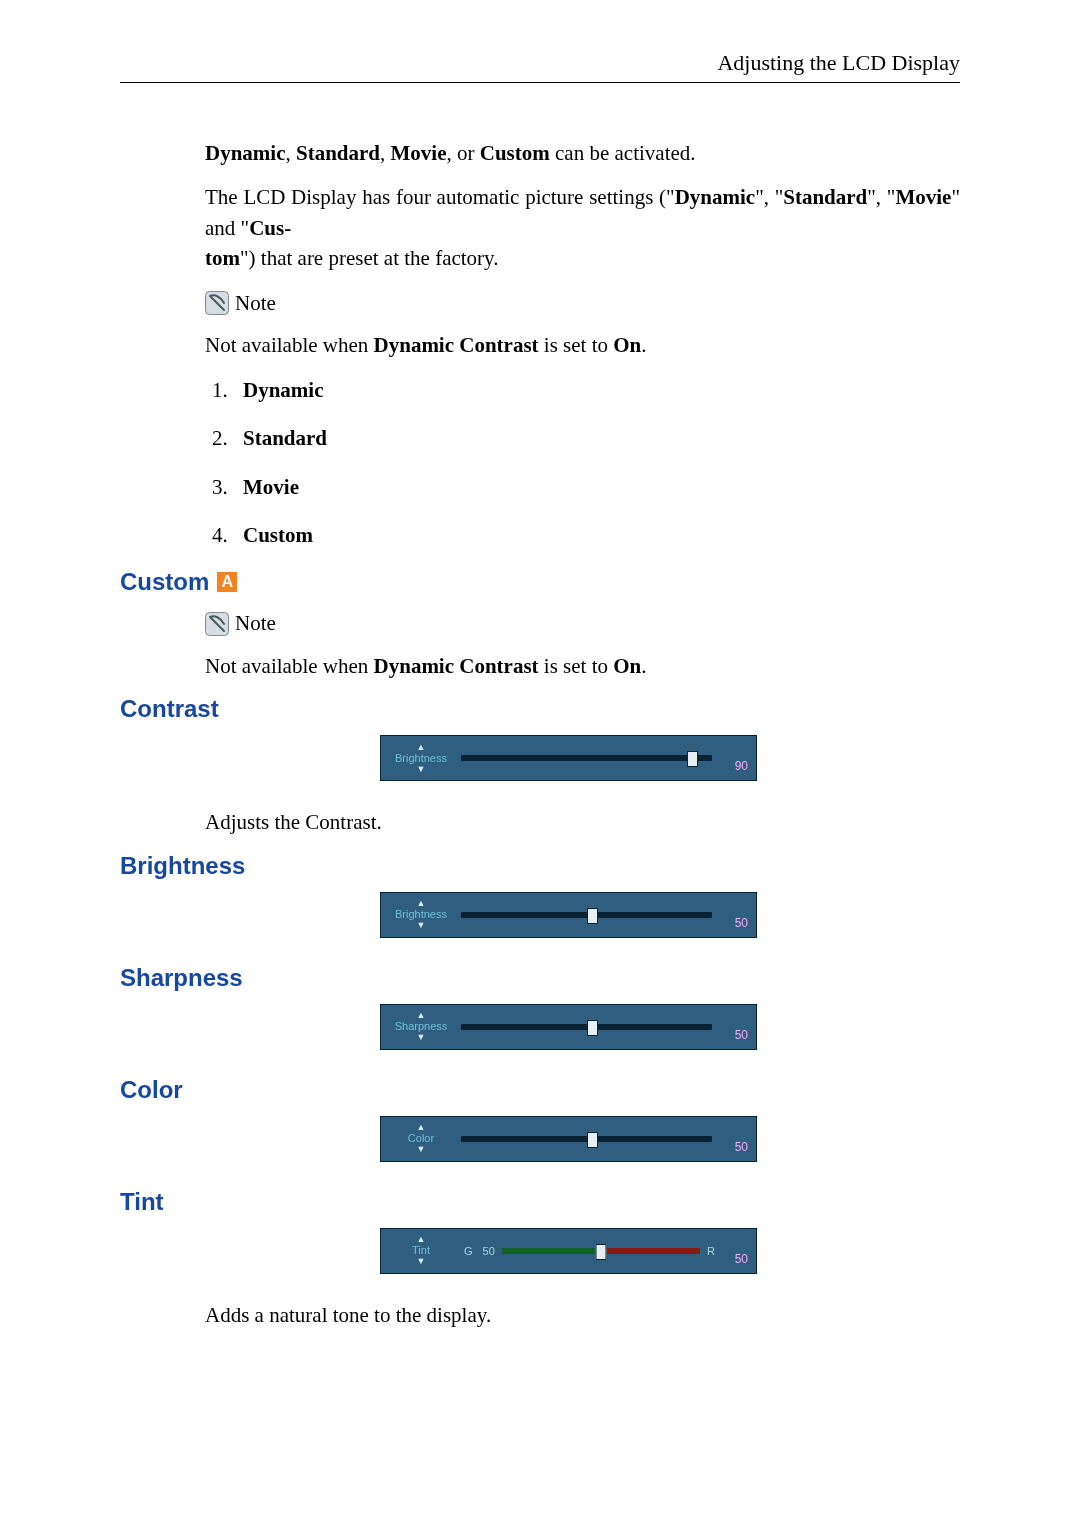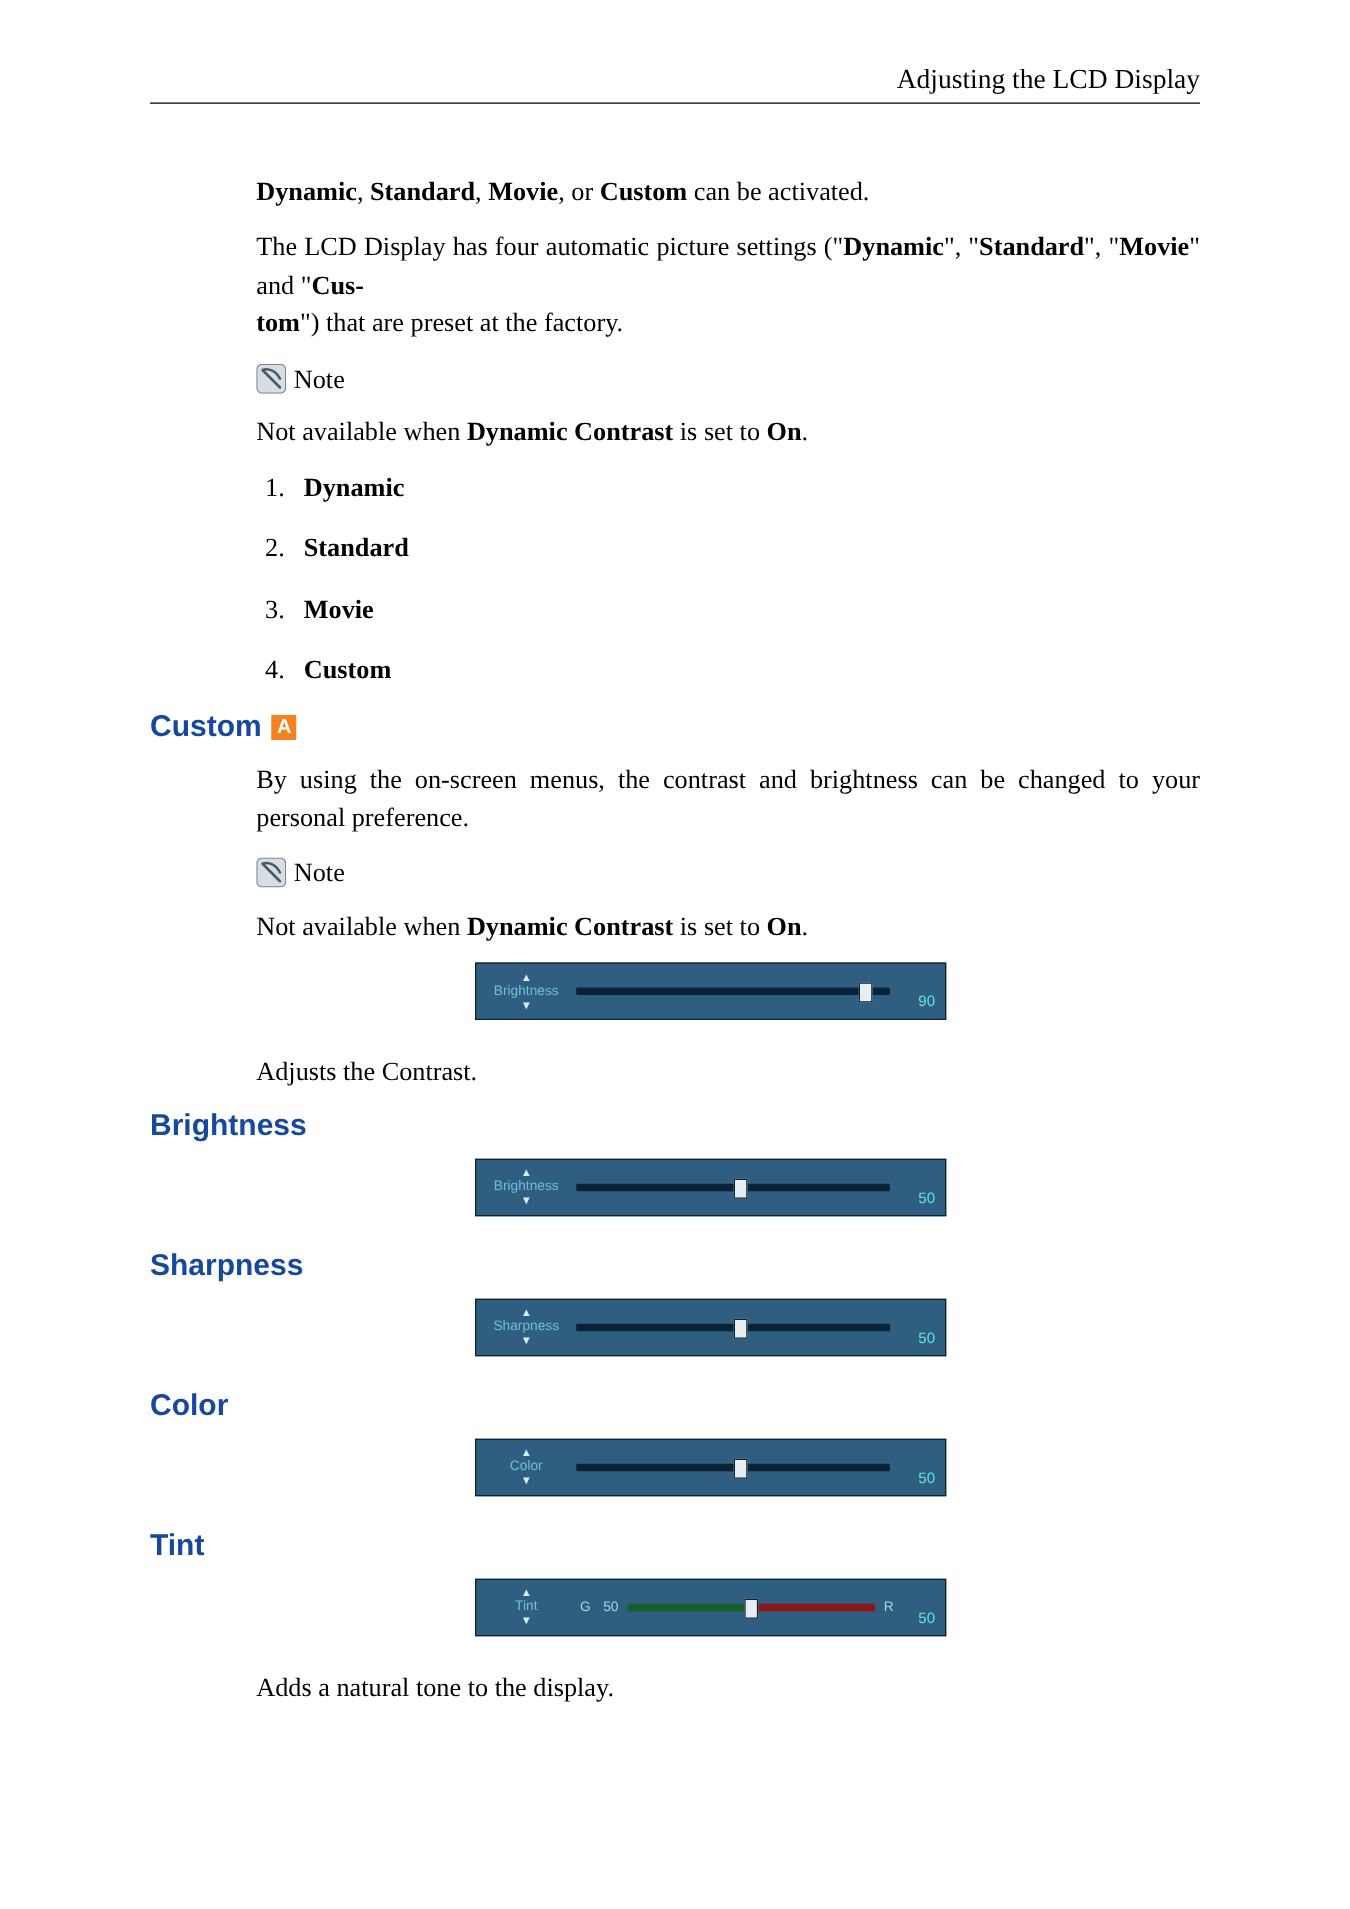--- a/index.html
+++ b/index.html
@@ -127,21 +127,21 @@
   }
   .osd-thumb {
     position: absolute;
     top: -4px;
     width: 9px;
     height: 14px;
     background: #e6eef2;
     border: 1px solid #0a2235;
   }
   .osd-value {
-    color: #5eead4;
+    color: #f0abfc;
     font-size: 12px;
     width: 30px;
     text-align: right;
     padding-right: 8px;
     margin-top: 16px;
   }
   
   .osd-tint .osd-bar-area {
     gap: 4px;
   }
@@ -209,35 +209,37 @@
       <li><span>Movie</span></li>
       <li><span>Custom</span></li>
     </ol>
   </div>
 
   <div class="section-heading">
     <span>Custom</span>
     <span class="a-badge">A</span>
   </div>
   <div class="body-block">
-    <p>By using the on-screen menus, the contrast and brightness can be changed to your personal preference.</p>
     <div class="note-row">
       <span class="note-icon">
         <svg viewBox="0 0 24 24" width="24" height="24">
             <rect x="0.5" y="0.5" width="23" height="23" rx="4" fill="#d7dde0" stroke="#7a8a92"></rect>
             <path d="M5 5 L19 19 M5 5 C10 3 16 6 19 12" stroke="#4a5a62" stroke-width="2" fill="none" stroke-linecap="round"></path>
           </svg>
       </span>
       <span class="note-label">Note</span>
     </div>
     <p>
       <span>Not available when </span><span class="bold">Dynamic Contrast</span><span> is set to </span><span class="bold">On</span><span>.</span>
     </p>
   </div>
 
+  <div class="section-heading">
+    <span>Contrast</span>
+  </div>
   <div class="osd-wrap">
     <div class="osd">
       <div class="osd-label-col">
         <span class="tri">▲</span>
         <span class="lab">Brightness</span>
         <span class="tri">▼</span>
       </div>
       <div class="osd-bar-area">
         <div class="osd-track">
             <div class="osd-thumb" style="left:90%"></div>

